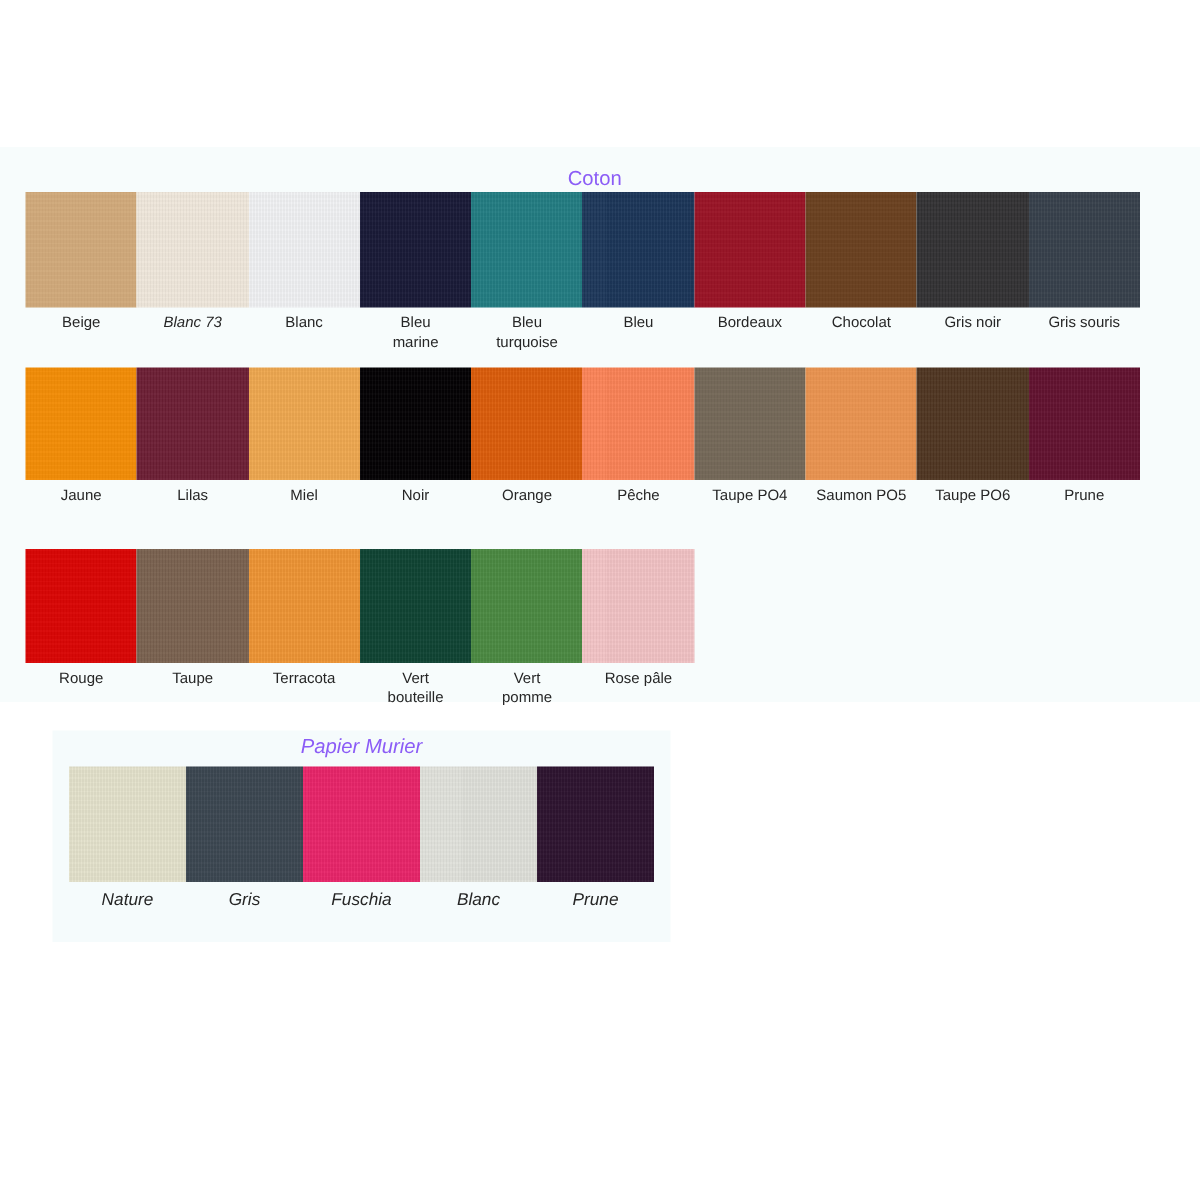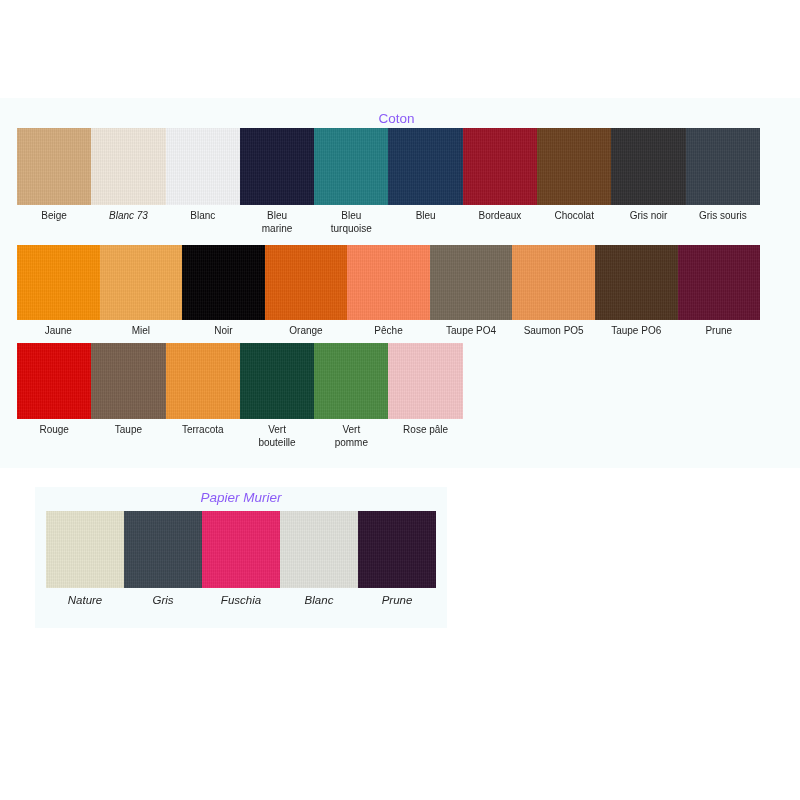--- a/index.html
+++ b/index.html
@@ -109,20 +109,24 @@
         <div class="cap">Gris souris</div>
       </div>
     </div>
 
   <div class="swatch-row" id="coton-row-2" style="left:17px; top:147px; width:743px;">
       <div class="cell" style="flex: 1 1 0px;">
         <div class="chip" style="background: repeating-linear-gradient(90deg, rgba(255, 255, 255, 0.035) 0px, rgba(255, 255, 255, 0.035) 1px, rgba(0, 0, 0, 0.03) 1px, rgba(0, 0, 0, 0.03) 2px), repeating-linear-gradient(0deg, rgba(255, 255, 255, 0.02) 0px, rgba(255, 255, 255, 0.02) 1px, rgba(0, 0, 0, 0.02) 1px, rgba(0, 0, 0, 0.02) 3px) rgb(246, 142, 6); height: 75px;"></div>
         <div class="cap">Jaune</div>
       </div>
       <div class="cell" style="flex: 1 1 0px;">
+        <div class="chip" style="background: repeating-linear-gradient(90deg, rgba(255, 255, 255, 0.035) 0px, rgba(255, 255, 255, 0.035) 1px, rgba(0, 0, 0, 0.03) 1px, rgba(0, 0, 0, 0.03) 2px), repeating-linear-gradient(0deg, rgba(255, 255, 255, 0.02) 0px, rgba(255, 255, 255, 0.02) 1px, rgba(0, 0, 0, 0.02) 1px, rgba(0, 0, 0, 0.02) 3px) rgb(107, 29, 51); height: 75px;"></div>
+        <div class="cap">Lilas</div>
+      </div>
+      <div class="cell" style="flex: 1 1 0px;">
         <div class="chip" style="background: repeating-linear-gradient(90deg, rgba(255, 255, 255, 0.035) 0px, rgba(255, 255, 255, 0.035) 1px, rgba(0, 0, 0, 0.03) 1px, rgba(0, 0, 0, 0.03) 2px), repeating-linear-gradient(0deg, rgba(255, 255, 255, 0.02) 0px, rgba(255, 255, 255, 0.02) 1px, rgba(0, 0, 0, 0.02) 1px, rgba(0, 0, 0, 0.02) 3px) rgb(239, 168, 80); height: 75px;"></div>
         <div class="cap">Miel</div>
       </div>
       <div class="cell" style="flex: 1 1 0px;">
         <div class="chip" style="background: repeating-linear-gradient(90deg, rgba(255, 255, 255, 0.035) 0px, rgba(255, 255, 255, 0.035) 1px, rgba(0, 0, 0, 0.03) 1px, rgba(0, 0, 0, 0.03) 2px), repeating-linear-gradient(0deg, rgba(255, 255, 255, 0.02) 0px, rgba(255, 255, 255, 0.02) 1px, rgba(0, 0, 0, 0.02) 1px, rgba(0, 0, 0, 0.02) 3px) rgb(4, 2, 4); height: 75px;"></div>
         <div class="cap">Noir</div>
       </div>
       <div class="cell" style="flex: 1 1 0px;">
         <div class="chip" style="background: repeating-linear-gradient(90deg, rgba(255, 255, 255, 0.035) 0px, rgba(255, 255, 255, 0.035) 1px, rgba(0, 0, 0, 0.03) 1px, rgba(0, 0, 0, 0.03) 2px), repeating-linear-gradient(0deg, rgba(255, 255, 255, 0.02) 0px, rgba(255, 255, 255, 0.02) 1px, rgba(0, 0, 0, 0.02) 1px, rgba(0, 0, 0, 0.02) 3px) rgb(220, 93, 11); height: 75px;"></div>
         <div class="cap">Orange</div>
@@ -142,21 +146,21 @@
       <div class="cell" style="flex: 1 1 0px;">
         <div class="chip" style="background: repeating-linear-gradient(90deg, rgba(255, 255, 255, 0.035) 0px, rgba(255, 255, 255, 0.035) 1px, rgba(0, 0, 0, 0.03) 1px, rgba(0, 0, 0, 0.03) 2px), repeating-linear-gradient(0deg, rgba(255, 255, 255, 0.02) 0px, rgba(255, 255, 255, 0.02) 1px, rgba(0, 0, 0, 0.02) 1px, rgba(0, 0, 0, 0.02) 3px) rgb(78, 52, 32); height: 75px;"></div>
         <div class="cap">Taupe PO6</div>
       </div>
       <div class="cell" style="flex: 1 1 0px;">
         <div class="chip" style="background: repeating-linear-gradient(90deg, rgba(255, 255, 255, 0.035) 0px, rgba(255, 255, 255, 0.035) 1px, rgba(0, 0, 0, 0.03) 1px, rgba(0, 0, 0, 0.03) 2px), repeating-linear-gradient(0deg, rgba(255, 255, 255, 0.02) 0px, rgba(255, 255, 255, 0.02) 1px, rgba(0, 0, 0, 0.02) 1px, rgba(0, 0, 0, 0.02) 3px) rgb(99, 19, 49); height: 75px;"></div>
         <div class="cap">Prune</div>
       </div>
     </div>
 
-  <div class="swatch-row" id="coton-row-3" style="left:17px; top:245px; width:488px;">
+  <div class="swatch-row" id="coton-row-3" style="left:17px; top:268px; width:488px;">
       <div class="cell" style="width: 74.3px;">
         <div class="chip" style="background: repeating-linear-gradient(90deg, rgba(255, 255, 255, 0.035) 0px, rgba(255, 255, 255, 0.035) 1px, rgba(0, 0, 0, 0.03) 1px, rgba(0, 0, 0, 0.03) 2px), repeating-linear-gradient(0deg, rgba(255, 255, 255, 0.02) 0px, rgba(255, 255, 255, 0.02) 1px, rgba(0, 0, 0, 0.02) 1px, rgba(0, 0, 0, 0.02) 3px) rgb(220, 5, 4); height: 76px;"></div>
         <div class="cap">Rouge</div>
       </div>
       <div class="cell" style="width: 74.3px;">
         <div class="chip" style="background: repeating-linear-gradient(90deg, rgba(255, 255, 255, 0.035) 0px, rgba(255, 255, 255, 0.035) 1px, rgba(0, 0, 0, 0.03) 1px, rgba(0, 0, 0, 0.03) 2px), repeating-linear-gradient(0deg, rgba(255, 255, 255, 0.02) 0px, rgba(255, 255, 255, 0.02) 1px, rgba(0, 0, 0, 0.02) 1px, rgba(0, 0, 0, 0.02) 3px) rgb(120, 96, 78); height: 76px;"></div>
         <div class="cap">Taupe</div>
       </div>
       <div class="cell" style="width: 74.3px;">
         <div class="chip" style="background: repeating-linear-gradient(90deg, rgba(255, 255, 255, 0.035) 0px, rgba(255, 255, 255, 0.035) 1px, rgba(0, 0, 0, 0.03) 1px, rgba(0, 0, 0, 0.03) 2px), repeating-linear-gradient(0deg, rgba(255, 255, 255, 0.02) 0px, rgba(255, 255, 255, 0.02) 1px, rgba(0, 0, 0, 0.02) 1px, rgba(0, 0, 0, 0.02) 3px) rgb(238, 149, 53); height: 76px;"></div>

